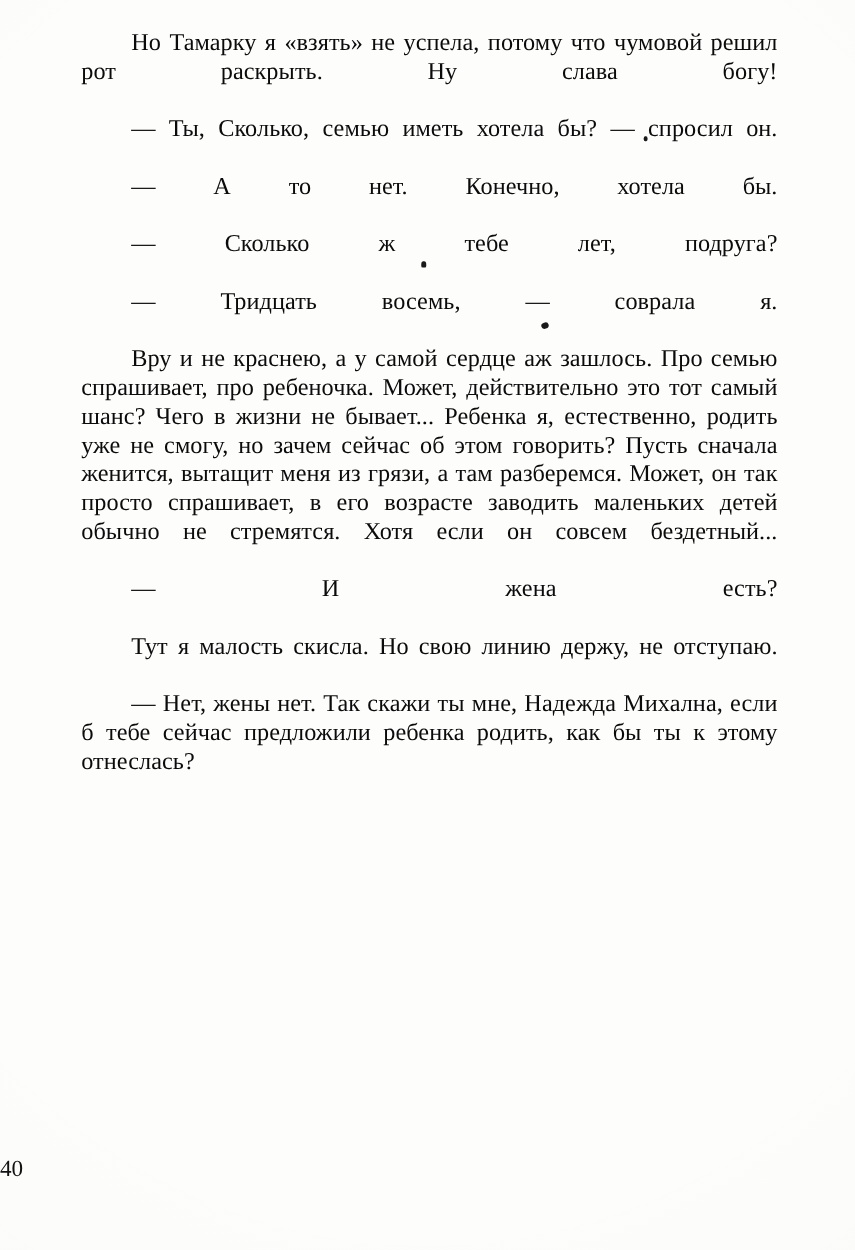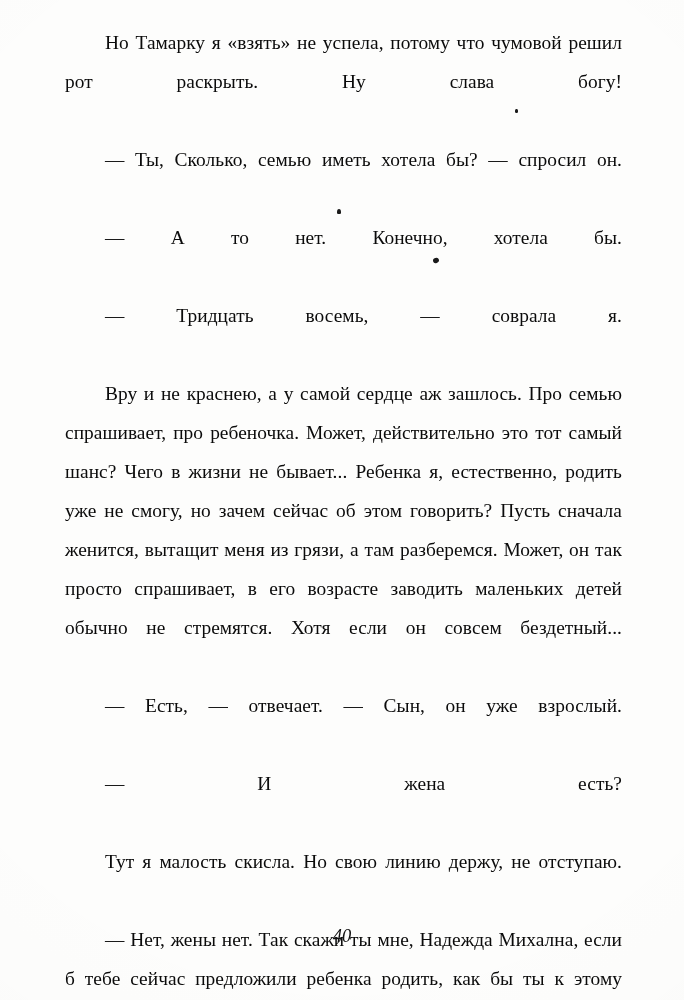--- a/index.html
+++ b/index.html
@@ -36,44 +36,43 @@
     top: 23px;
     width: 557px;
   }
 
   p.para {
     margin: 0;
     text-align: justify;
     text-justify: inter-word;
     text-indent: 40px;
     font-size: 19.4px;
-    line-height: 39px;
+    line-height: 23px;
     letter-spacing: 0.05px;
     word-spacing: 0.2px;
     hyphens: manual;
   }
 
   
   p.para:after {
     content: "";
     display: inline-block;
     width: 100%;
   }
 
   .pagenum {
     position: absolute;
     left: 0;
     right: 0;
     top: 925px;
-    text-align: center;
+    text-align: left;
     font-size: 18.5px;
     line-height: 22px;
     font-family: "Liberation Serif", "DejaVu Serif", serif;
     color: #121212;
-    font-style: italic;
   }
 
   
   .speck {
     position: absolute;
     background: #1a1a1a;
     border-radius: 40%;
     pointer-events: none;
   }
   .speck.dot-right   { left: 515px; top: 109px; width: 3px;   height: 4px; }
@@ -84,23 +83,23 @@
 <body>
 
 <div class="page">
 
   <div class="paper-tint"></div>
 
   <div class="text-column">
     <p class="para">Но Тамарку я «взять» не успела, потому что чумовой решил рот раскрыть. Ну слава богу!</p>
     <p class="para">— Ты, Сколько, семью иметь хотела бы? — спросил он.</p>
     <p class="para">— А то нет. Конечно, хотела бы.</p>
+    <p class="para">— Сколько ж тебе лет, подруга?</p>
     <p class="para">— Тридцать восемь, — соврала я.</p>
     <p class="para">Вру и не краснею, а у самой сердце аж зашлось. Про семью спрашивает, про ребеночка. Может, действительно это тот самый шанс? Чего в жизни не бывает... Ребенка я, естественно, родить уже не смогу, но зачем сейчас об этом говорить? Пусть сначала женится, вытащит меня из грязи, а там разберемся. Может, он так просто спрашивает, в его возрасте заводить маленьких детей обычно не стремятся. Хотя если он совсем бездетный...</p>
-    <p class="para">— Есть, — отвечает. — Сын, он уже взрослый.</p>
     <p class="para">— И жена есть?</p>
     <p class="para">Тут я малость скисла. Но свою линию держу, не отступаю.</p>
     <p class="para">— Нет, жены нет. Так скажи ты мне, Надежда Михална, если б тебе сейчас предложили ребенка родить, как бы ты к этому отнеслась?</p>
 
   </div>
 
   <div class="speck dot-right"></div>
   <div class="speck kak-vletayu"></div>
   <div class="speck azh-zashlos"></div>
 

